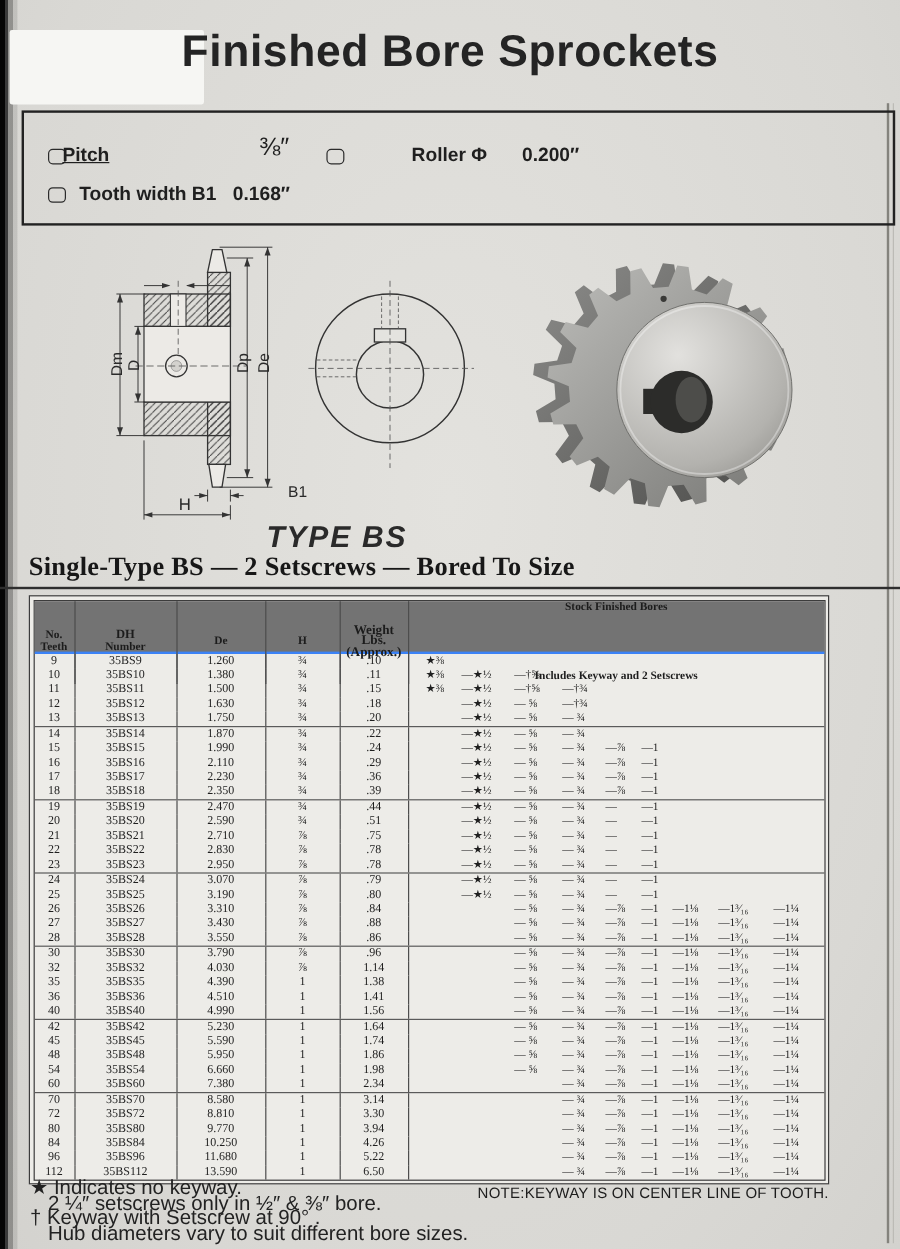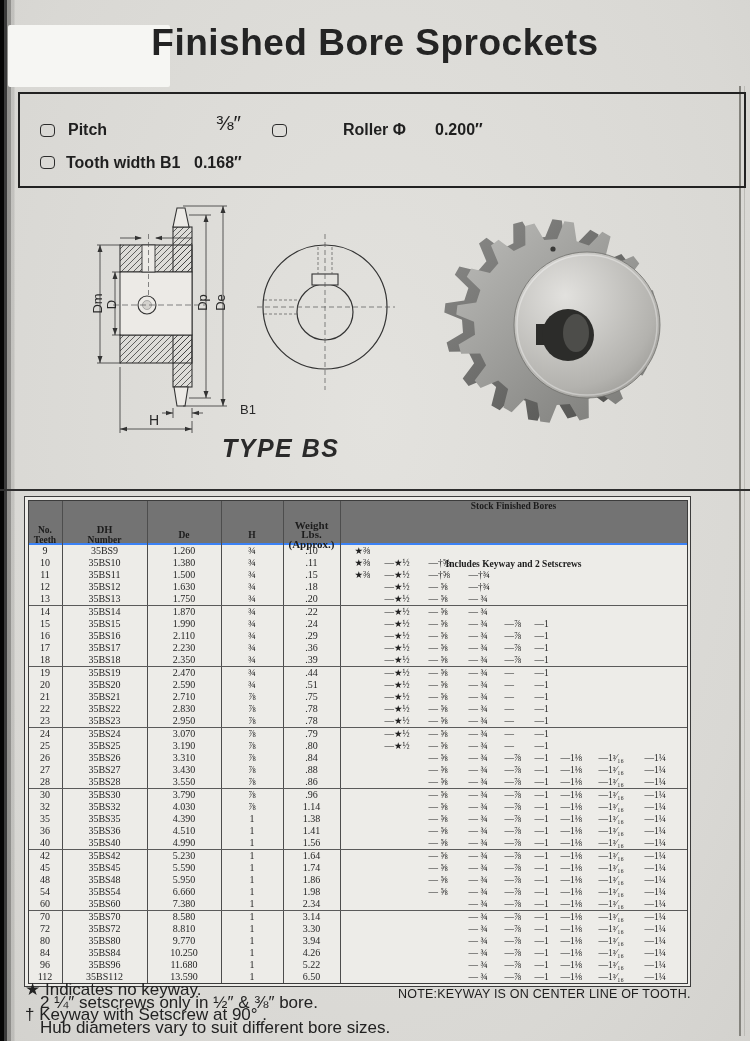--- a/index.html
+++ b/index.html
@@ -57,21 +57,21 @@
 
   <div class="abs edge-left"></div>
   <div class="abs patch"></div>
   <div class="abs edge-right1"></div>
   <div class="abs edge-right2"></div>
 
   <div class="abs title">Finished Bore Sprockets</div>
 
   <div class="abs specbox">
     <div class="abs cb" style="left:20px;top:30px;"></div>
-    <div class="abs spec-label" style="left:48px;top:27px;">Pitch</div>
+    <div class="abs spec-label" style="left:32px;top:27px;text-decoration:underline;">Pitch</div>
     <div class="abs frac-val" style="left:196px;top:17px;">⅜″</div>
     <div class="abs cb" style="left:252px;top:30px;"></div>
     <div class="abs spec-label reg" style="left:278px;top:27px;">Roller Φ</div>
     <div class="abs spec-val" style="left:415px;top:27px;">0.200″</div>
     <div class="abs cb" style="left:20px;top:62px;"></div>
     <div class="abs spec-label" style="left:46px;top:60px;">Tooth width B1</div>
     <div class="abs spec-val" style="left:174px;top:60px;">0.168″</div>
   </div>
 
   <svg class="abs" style="left:85px;top:200px;" width="150" height="240" viewBox="0 0 150 240">
@@ -178,20 +178,21 @@
     <circle cx="147" cy="120" r="73" fill="url(#gd)" stroke="#6e6e6b" stroke-width="0.8"></circle>
     <circle cx="147" cy="120" r="70" fill="none" stroke="rgba(255,255,255,0.35)" stroke-width="1.5"></circle>
     <circle cx="113" cy="44" r="2.6" fill="#3a3a38"></circle>
     <rect x="96" y="119" width="16" height="21" fill="#2c2c2a"></rect>
     <circle cx="128" cy="130" r="26" fill="#2c2c2a"></circle>
     <ellipse cx="136" cy="128" rx="13" ry="19" fill="#4d4d4a"></ellipse>
   </svg>
 
   <div class="abs typebs">TYPE BS</div>
 
+  <div class="abs tblheading">Single-Type  BS — 2 Setscrews — Bored To Size</div>
   <div class="abs rule"></div>
 
   <div class="abs tbl-outer">
     <div class="tbl-inner">
       <div class="thead">
         <div class="th">
           <span>No.</span>
           <span>Teeth</span>
         </div>
         <div class="th">

